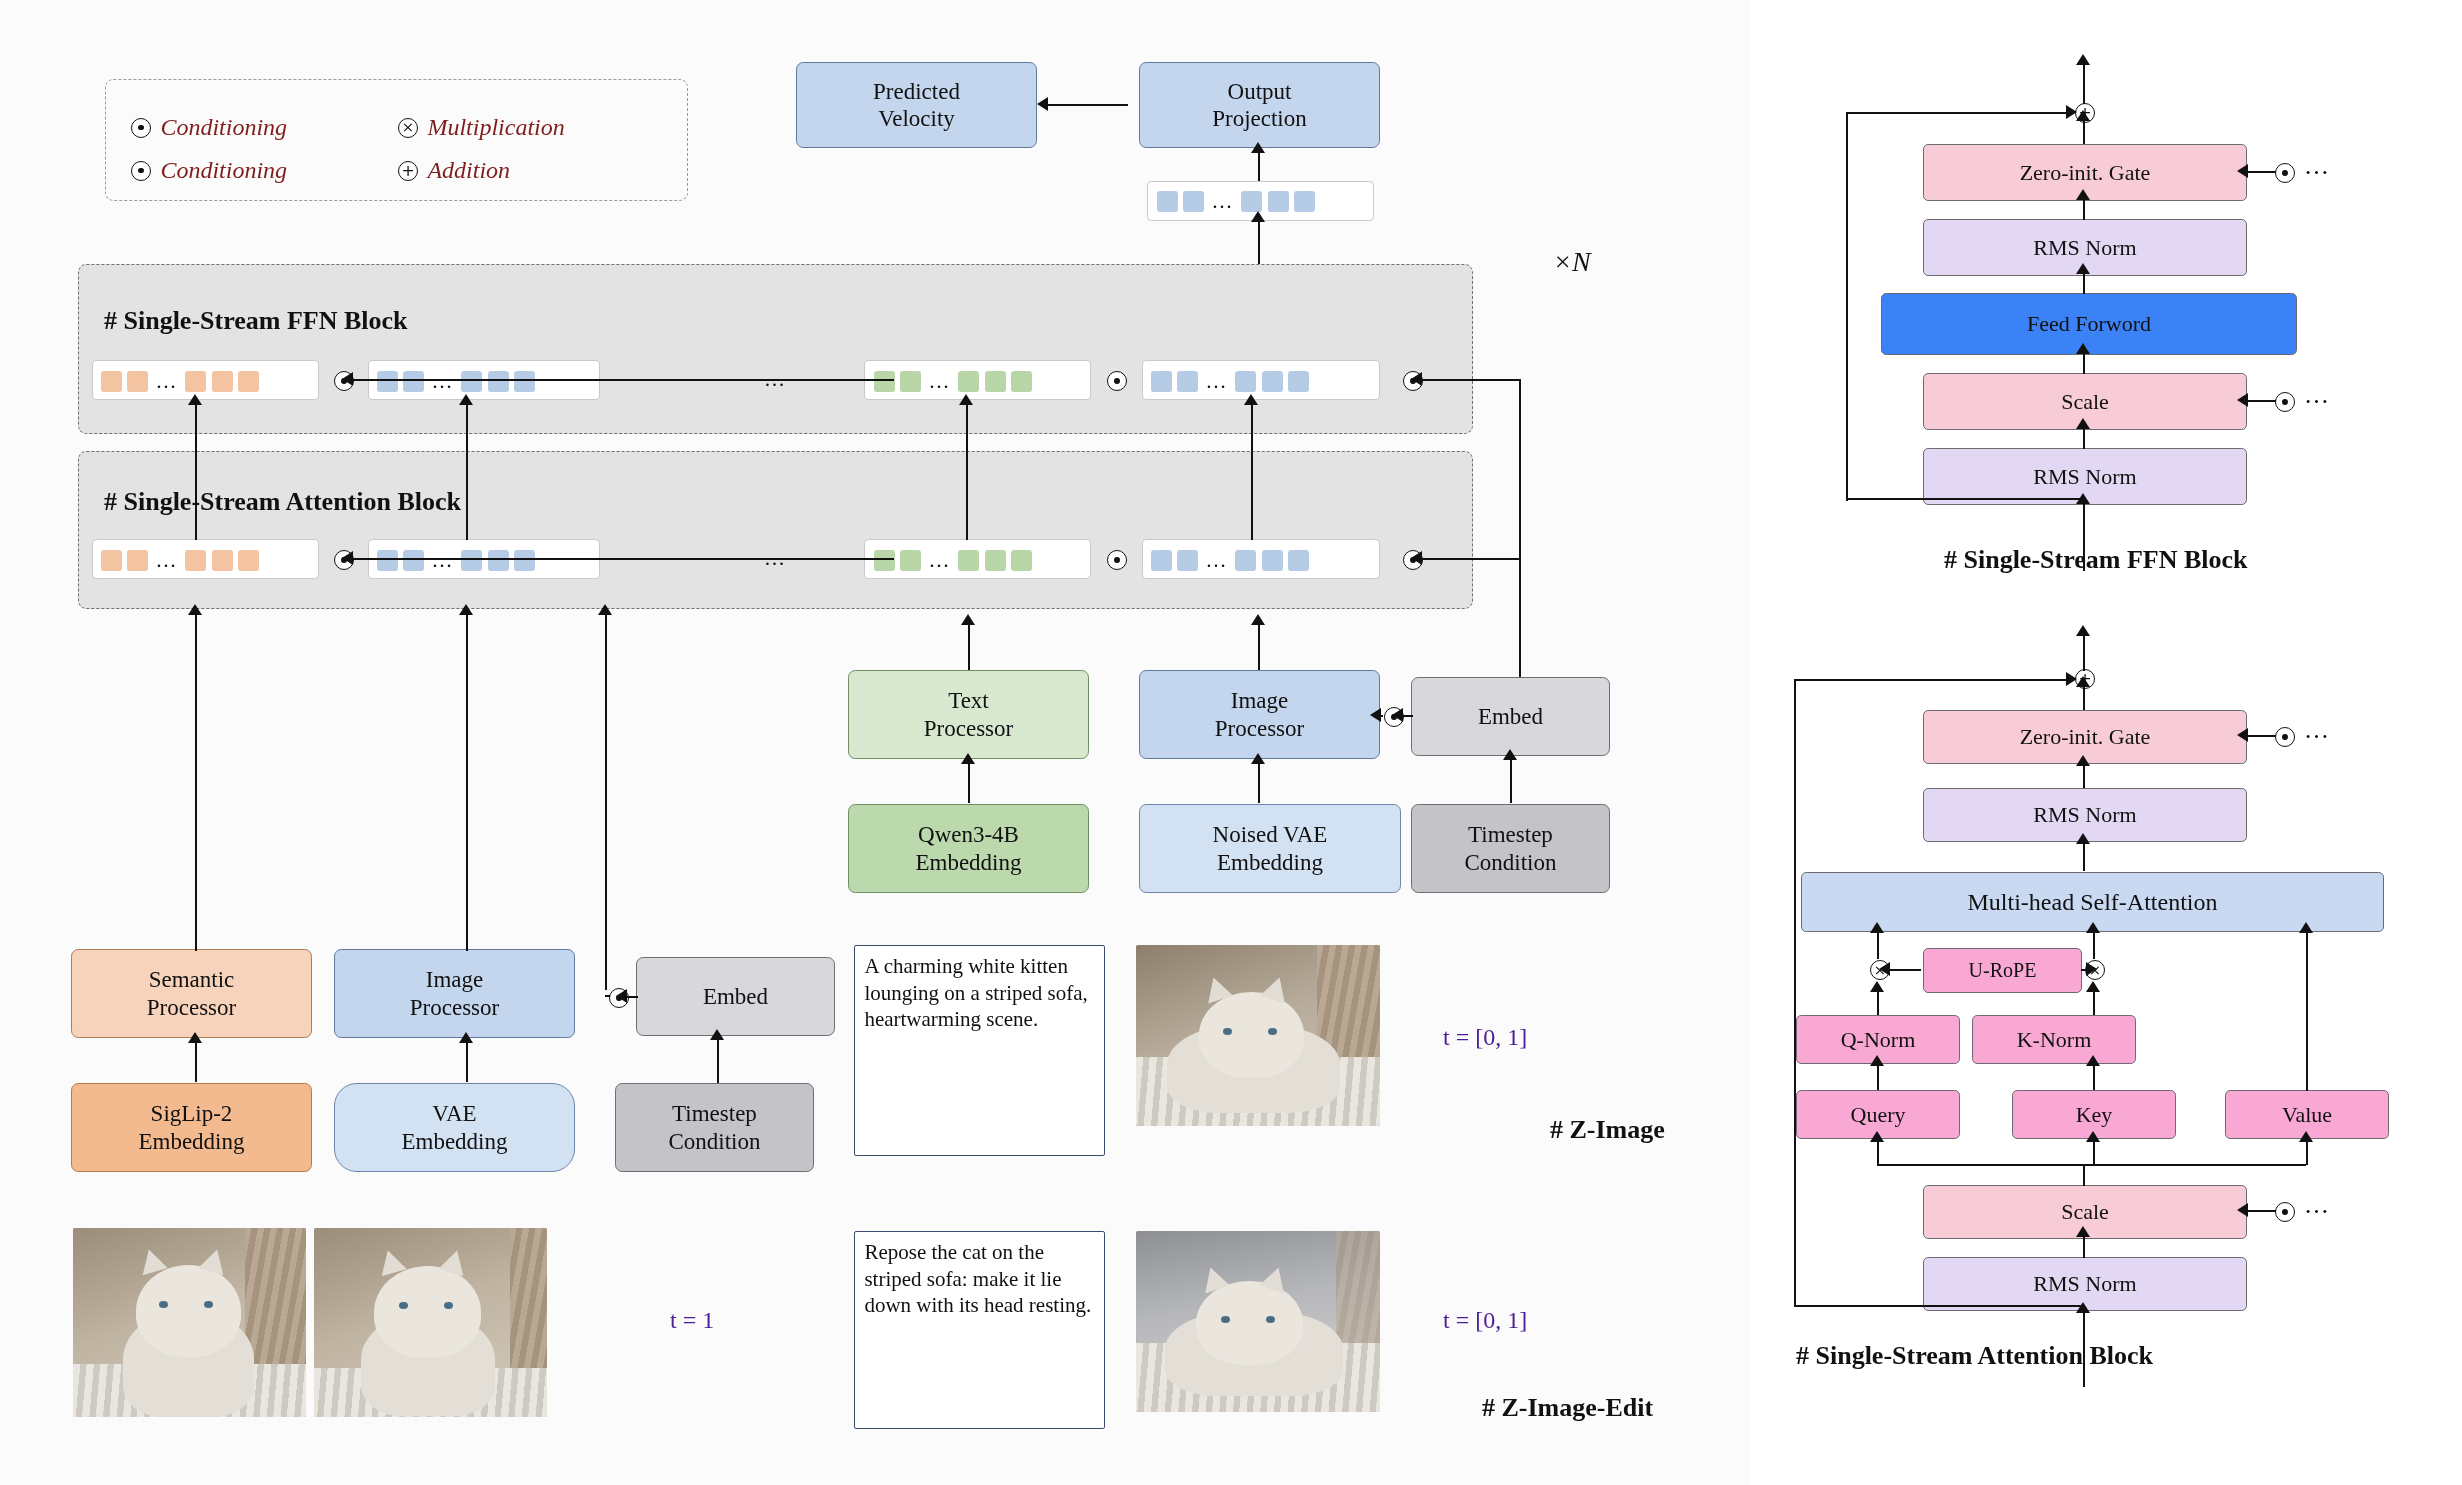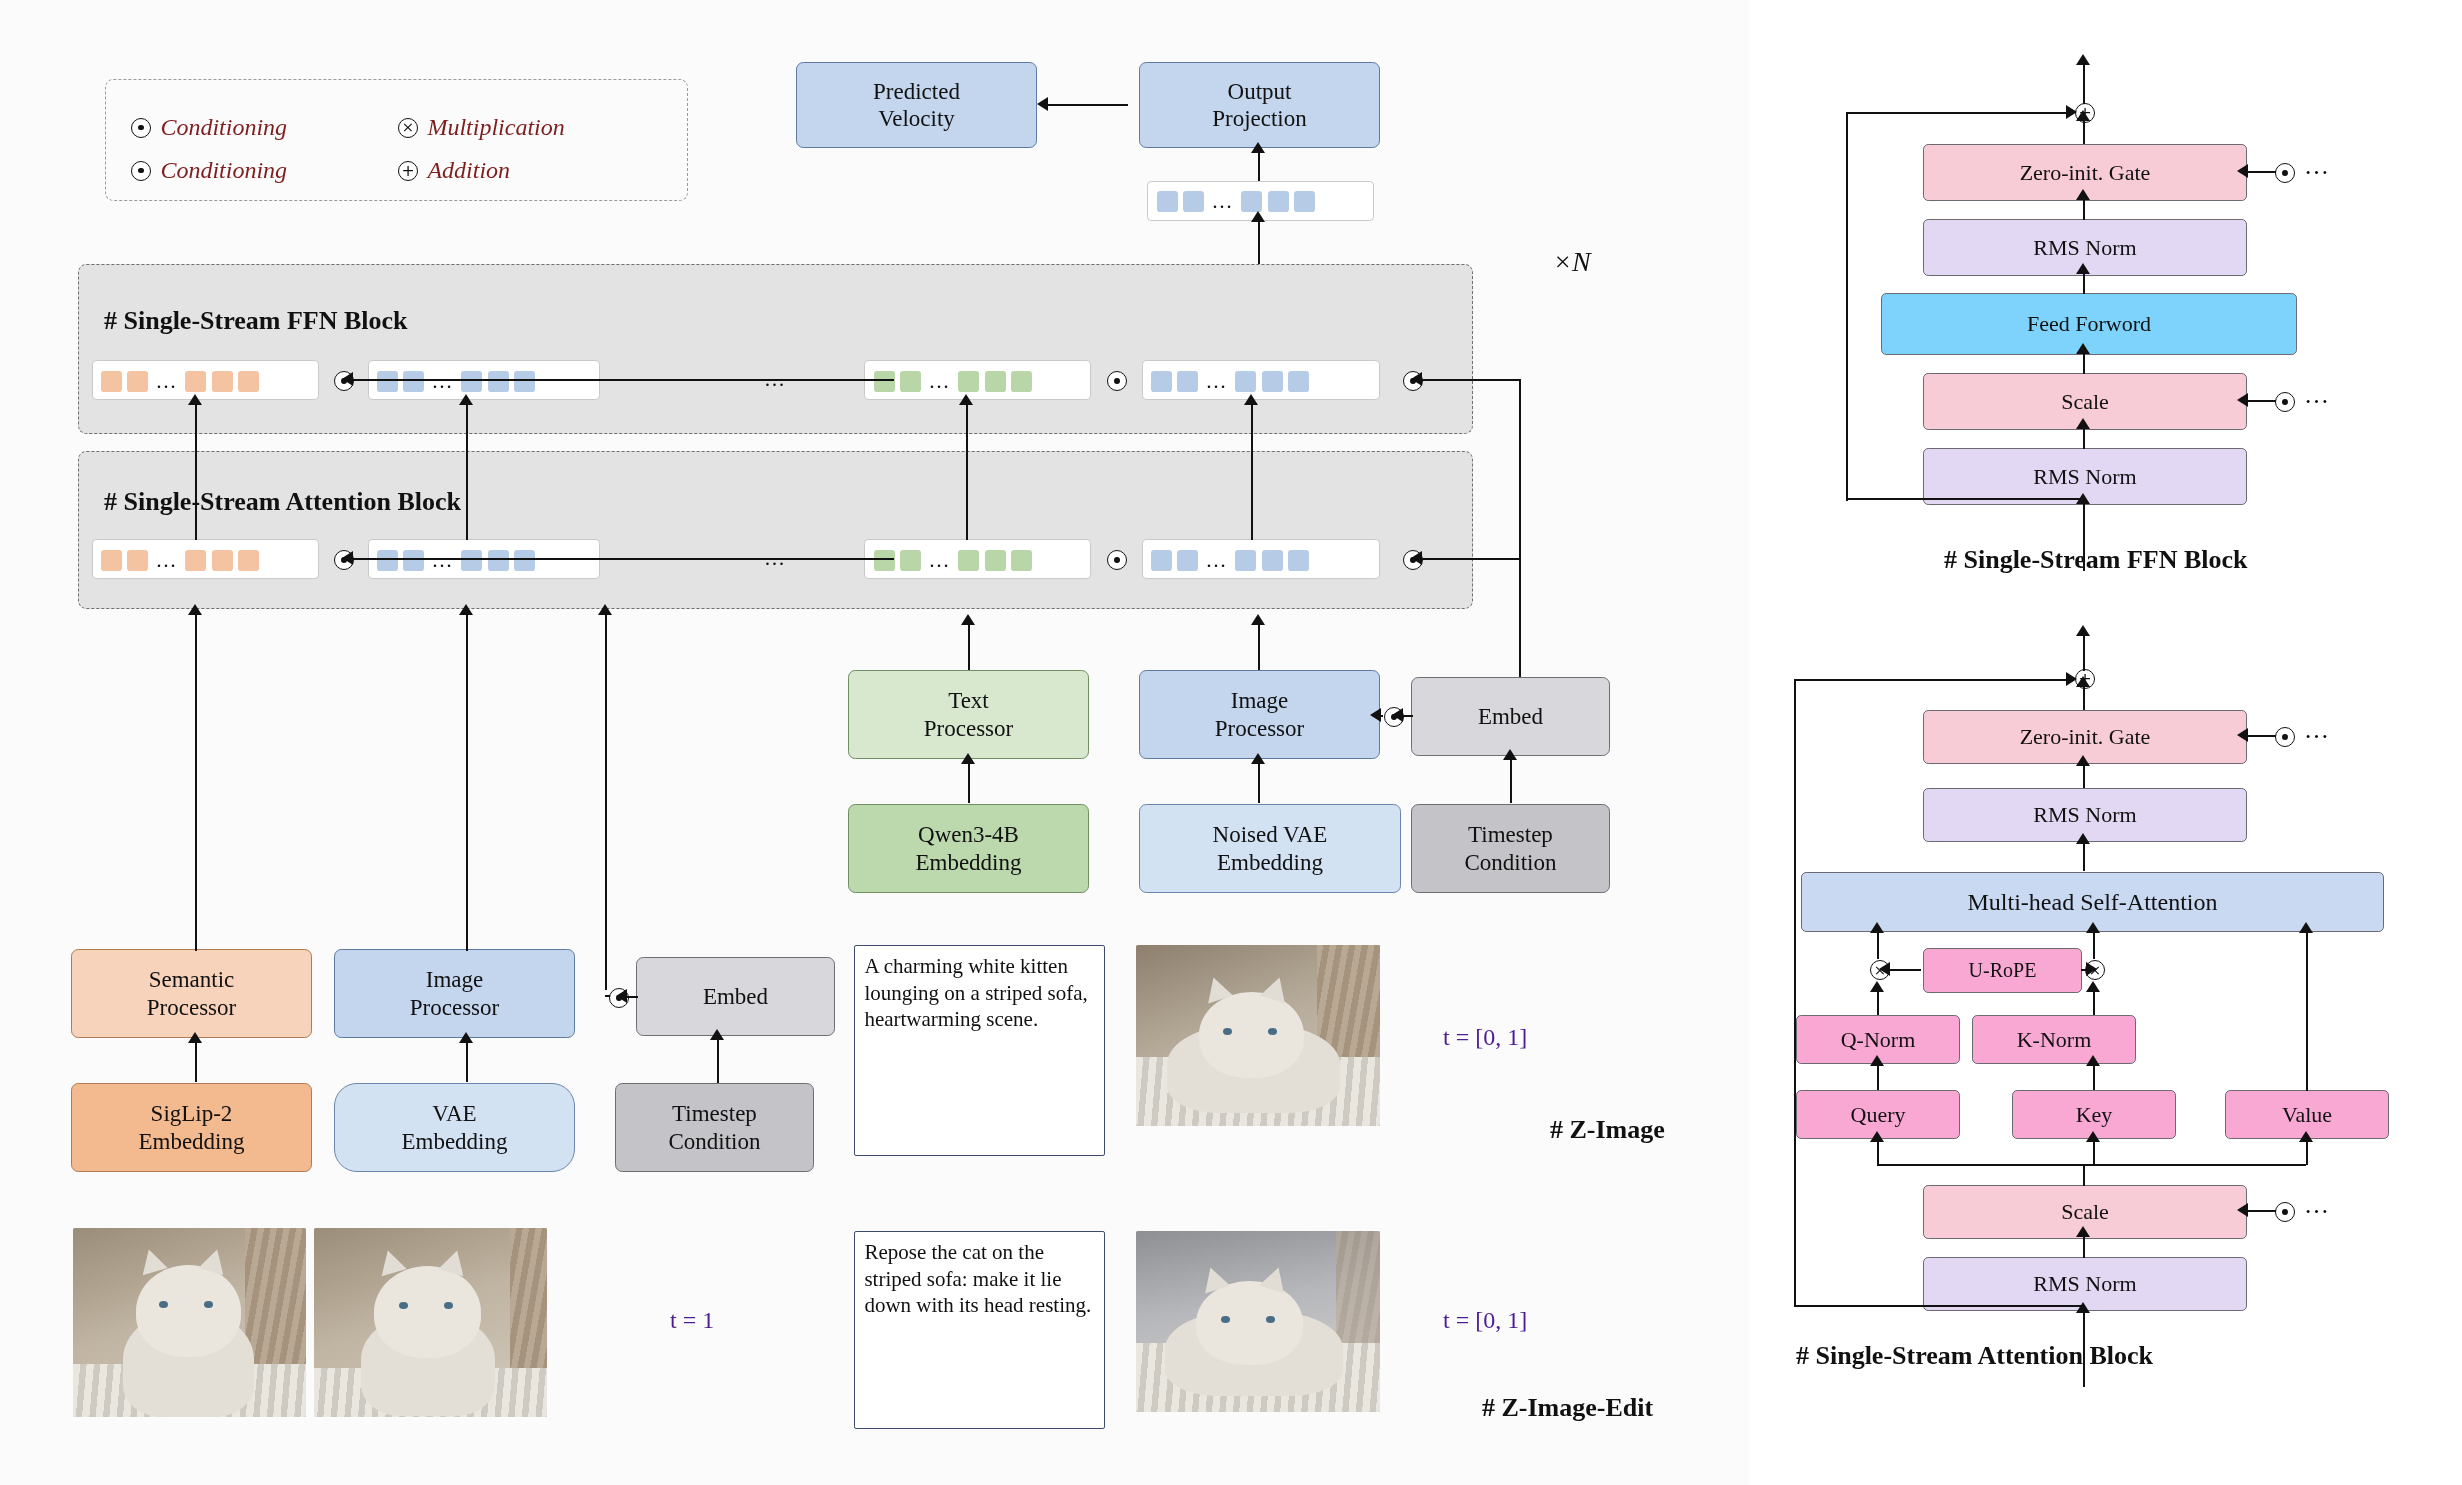--- a/index.html
+++ b/index.html
@@ -28,21 +28,21 @@
   .c-blue   { background:#c3d6ee; border-color:#5e7a9e; }
   .c-blue2  { background:#d3e2f3; border-color:#6a86aa; }
   .c-green  { background:#d7e8cf; border-color:#6f8f63; }
   .c-green2 { background:#bcd9ae; border-color:#6f8f63; }
   .c-orange { background:#f8d3bb; border-color:#b07a52; }
   .c-orange2{ background:#f3b98f; border-color:#b07a52; }
   .c-gray   { background:#d8d8dc; border-color:#6d6d73; }
   .c-gray2  { background:#c3c3c8; border-color:#6d6d73; }
   .c-pink   { background:#f8ccd6; border-color:#b5798c; }
   .c-purple { background:#e2d8f3; border-color:#8d7fb0; }
-  .c-cream  { background:#7dd3fc; border-color:#b79a5e; }
+  .c-cream  { background:#3b82f6; border-color:#b79a5e; }
   .c-lblue  { background:#c9d9f2; border-color:#6a86aa; }
   .c-wblue  { background:#f9a8d4; border-color:#6a86aa; }
 
   
   .dashed {
     border:1.6px dashed #9a9a9a;
     border-radius:11.5px;
     background:transparent;
   }
   .solidround {

